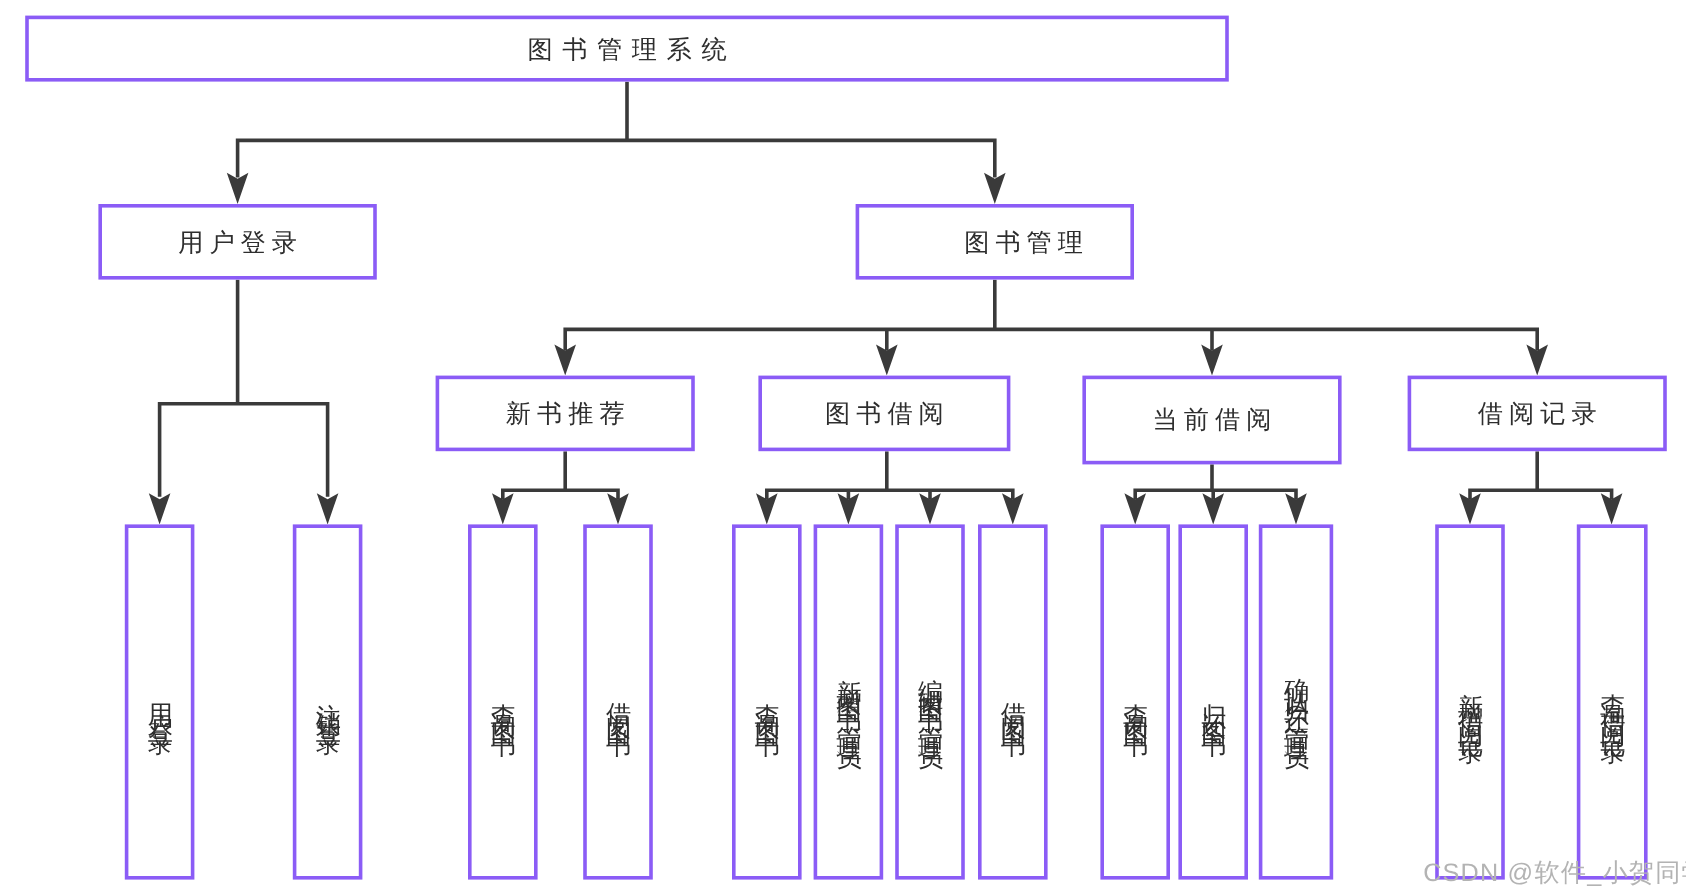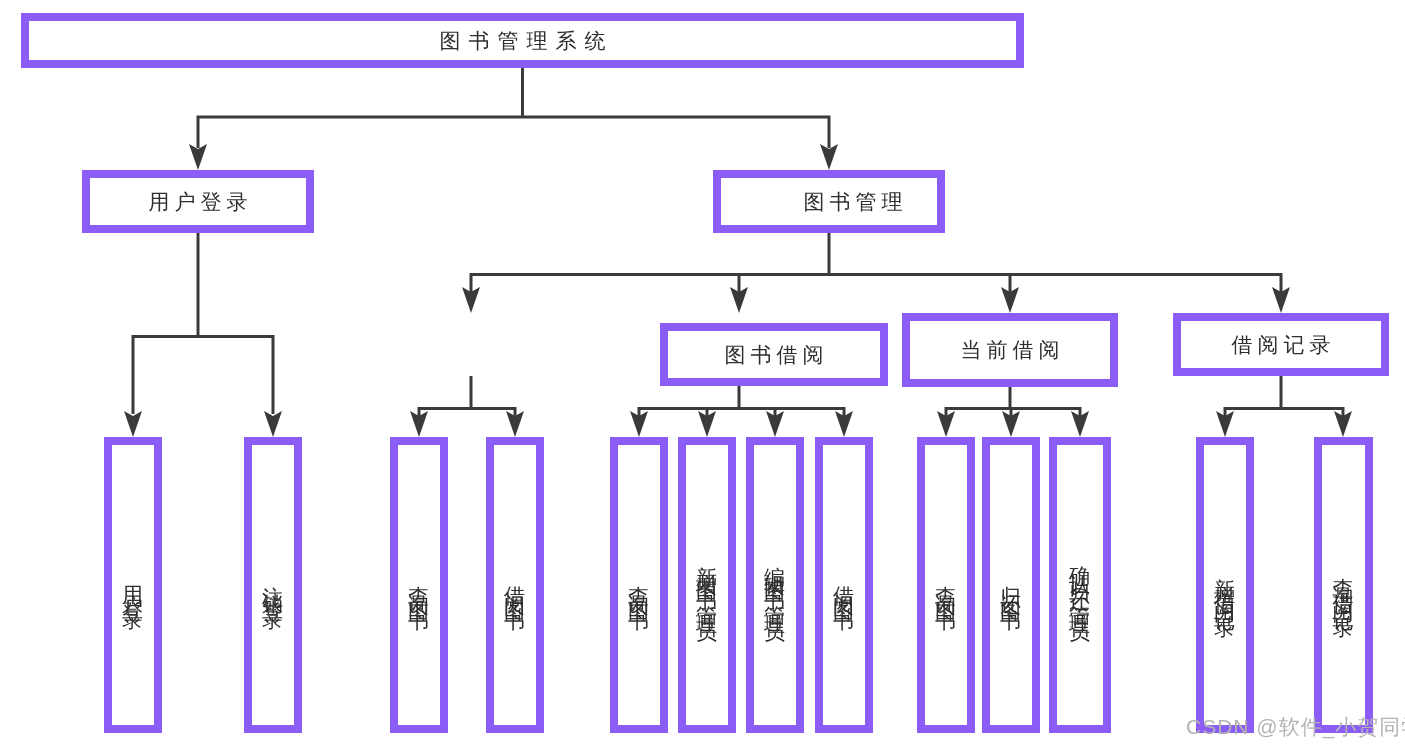--- a/index.html
+++ b/index.html
@@ -16,21 +16,21 @@
 
   .wires {
     position: absolute;
     left: 0; top: 0;
     width: 1405px; height: 747px;
   }
 
   .node {
     position: absolute;
     background: #ffffff;
-    border: 8px solid #8b5cf6;
+    border: 3px solid #8b5cf6;
     display: flex;
     align-items: center;
     justify-content: center;
     color: #2e2e2e;
     z-index: 2;
   }
 
   .node.h-label { font-size: 21px; letter-spacing: 5px; text-indent: 5px; white-space: nowrap; }
   .node.root-label { font-size: 21px; letter-spacing: 8px; text-indent: 8px; }
 
@@ -113,21 +113,24 @@
     <span>图书管理系统</span>
   </div>
 
   <div class="node h-label" style="left:82px; top:170px; width:232px; height:63px;">
     <span>用户登录</span>
   </div>
   <div class="node h-label" style="left:713px; top:170px; width:232px; height:63px;padding-left:48px;">
     <span>图书管理</span>
   </div>
 
-  <div class="node h-label" style="left:632px; top:323px; width:228px; height:63px;margin-left:28px;">
+  <div class="node h-label" style="left:363px; top:313px; width:216px; height:63px;">
+    <span>新书推荐</span>
+  </div>
+  <div class="node h-label" style="left:632px; top:313px; width:210px; height:63px;">
     <span>图书借阅</span>
   </div>
   <div class="node h-label" style="left:902px; top:313px; width:216px; height:74px;">
     <span>当前借阅</span>
   </div>
   <div class="node h-label" style="left:1173px; top:313px; width:216px; height:63px;">
     <span>借阅记录</span>
   </div>
 
   <div class="node leaf" style="left:104px; top:437px; width:58px; height:296px;">

